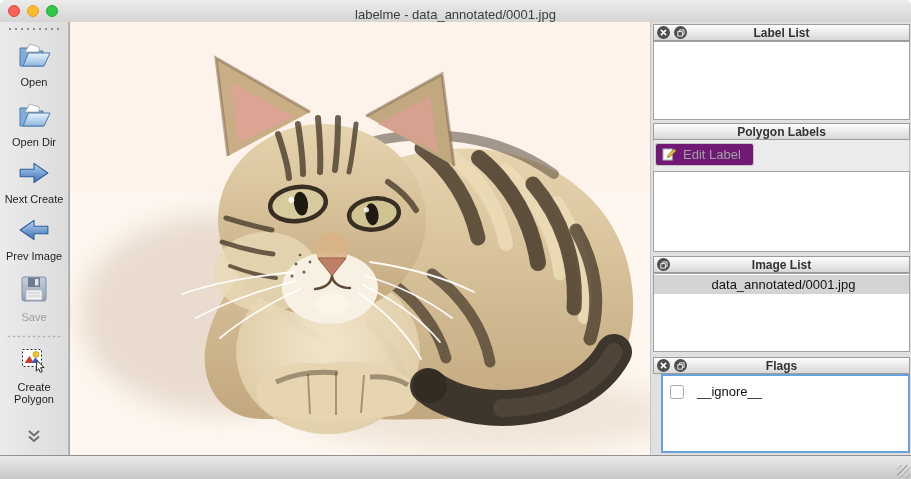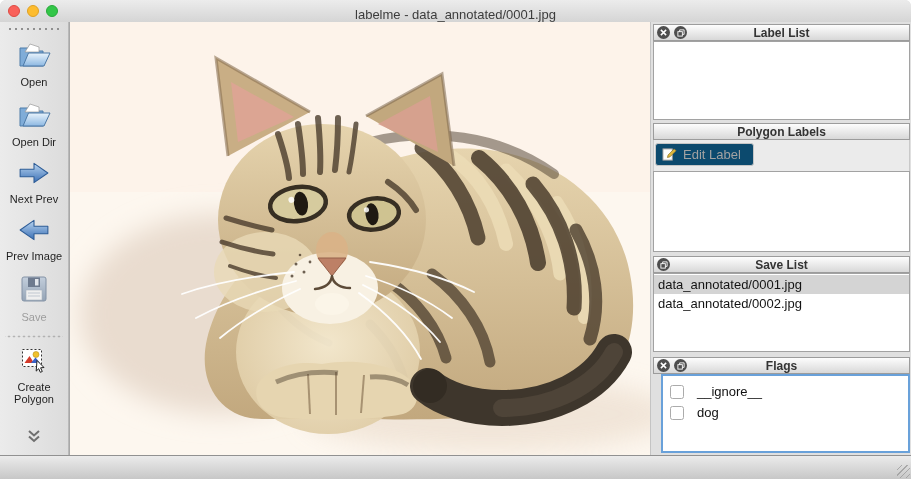--- a/index.html
+++ b/index.html
@@ -44,24 +44,24 @@
   .panel-title{flex:1;text-align:center;font-size:12px;font-weight:bold;color:#333;}
   .hdr-btns{position:absolute;left:3px;top:1px;display:flex;gap:4px;}
   .dock-btn{width:13px;height:13px;border-radius:50%;background:#4e4e4e;display:flex;
     align-items:center;justify-content:center;cursor:default;}
   .dock-btn svg{display:block;}
   .list-box{flex:none;background:#fff;border:1px solid #a2a2a2;box-sizing:border-box;overflow:hidden;}
   .label-list{height:79px;margin-bottom:3px;}
   .edit-strip{flex:none;height:31px;background:#ebebeb;border-left:1px solid #c9c9c9;
     border-right:1px solid #c9c9c9;box-sizing:border-box;display:flex;align-items:flex-start;}
   .edit-btn{display:inline-flex;align-items:center;gap:6px;margin:3px 0 8px 1px;
-    padding:3px 12px 3px 6px;background:#0c4a6e;border:1px solid #c6c6c6;border-radius:3px;
+    padding:3px 12px 3px 6px;background:#701a75;border:1px solid #c6c6c6;border-radius:3px;
     font-size:13px;color:#a2a2a2;cursor:default;}
   .polygon-list{height:81px;margin-bottom:4px;}
-  .file-list{height:79px;margin-bottom:5px;padding-top:1px;}
+  .file-list{height:79px;margin-bottom:5px;padding-top:1px;text-align:center;}
   .file-row{height:19px;line-height:19px;font-size:13px;color:#141414;padding-left:4px;
     white-space:nowrap;cursor:default;}
   .file-row.selected{background:#d4d4d4;}
   .flags-list{flex:1;margin-bottom:2px;background:#fff;border:2px solid #69a1da;
     box-sizing:border-box;padding-top:5px;margin-left:8px;}
   .flag-row{height:21px;display:flex;align-items:center;padding-left:7px;cursor:default;}
   .checkbox{width:14px;height:14px;box-sizing:border-box;border:1px solid #ababab;border-radius:2.5px;
     background:#fff;display:flex;align-items:center;justify-content:center;flex:none;}
   .checkbox.checked{background:linear-gradient(#519af0,#2470dd);border-color:#1d64c8;}
   .checkbox.checked::after{content:"\2713";color:#fff;font-size:10px;font-weight:bold;line-height:1;}
@@ -130,21 +130,21 @@
           <svg width="32" height="26" viewBox="0 0 30 24">
             <defs>
                 <linearGradient id="gar" x1="0" y1="0" x2="0" y2="1">
               <stop offset="0" stop-color="#b9d5f0"></stop>
                   <stop offset="1" stop-color="#3a6fb5"></stop>
                 </linearGradient>
               </defs>
             <path d="M2 8.5 H15 V3 L28 12 L15 21 V15.5 H2 Z" fill="url(#gar)" stroke="#2d5c97" stroke-width="1" stroke-linejoin="round"></path>
           </svg>
         </span>
-        <span class="lbl">Next Prev</span>
+        <span class="lbl">Next Create</span>
       </div>
 
       <div class="tb-btn">
         <span>
           <svg width="32" height="26" viewBox="0 0 30 24">
             <defs>
                 <linearGradient id="gal" x1="0" y1="0" x2="0" y2="1">
               <stop offset="0" stop-color="#b9d5f0"></stop>
                   <stop offset="1" stop-color="#3a6fb5"></stop>
                 </linearGradient>
@@ -351,27 +351,26 @@
 
       <div class="panel-header">
         <span class="hdr-btns">
           <span class="dock-btn">
             <svg width="8" height="8" viewBox="0 0 9 9">
               <rect x="1" y="3" width="5" height="5" fill="none" stroke="#fff"></rect>
               <path d="M3 3 V1 H8 V6 H6" fill="none" stroke="#fff"></path>
               </svg>
           </span>
         </span>
-        <span class="panel-title">Save List</span>
+        <span class="panel-title">Image List</span>
       </div>
       <div class="list-box file-list">
 
           <div class="file-row selected">data_annotated/0001.jpg</div>
 
-          <div class="file-row">data_annotated/0002.jpg</div>
         </div>
 
       <div class="panel-header">
         <span class="hdr-btns">
           <span class="dock-btn">
             <svg width="7" height="7" viewBox="0 0 8 8">
               <path d="M1 1 L7 7 M7 1 L1 7" stroke="#fff" stroke-width="1.7"></path>
               </svg>
           </span>
           <span class="dock-btn">
@@ -384,24 +383,20 @@
         <span class="panel-title">Flags</span>
       </div>
       <div class="flags-list">
 
           <div class="flag-row">
             <span class="checkbox"></span>
             <span class="flag-label">__ignore__</span>
           </div>
 
 
-          <div class="flag-row">
-            <span class="checkbox"></span>
-            <span class="flag-label">dog</span>
-          </div>
         </div>
 
     </div>
   </div>
 
   <div class="statusbar">
     <div class="grip"></div>
   </div>
 
 </div>

